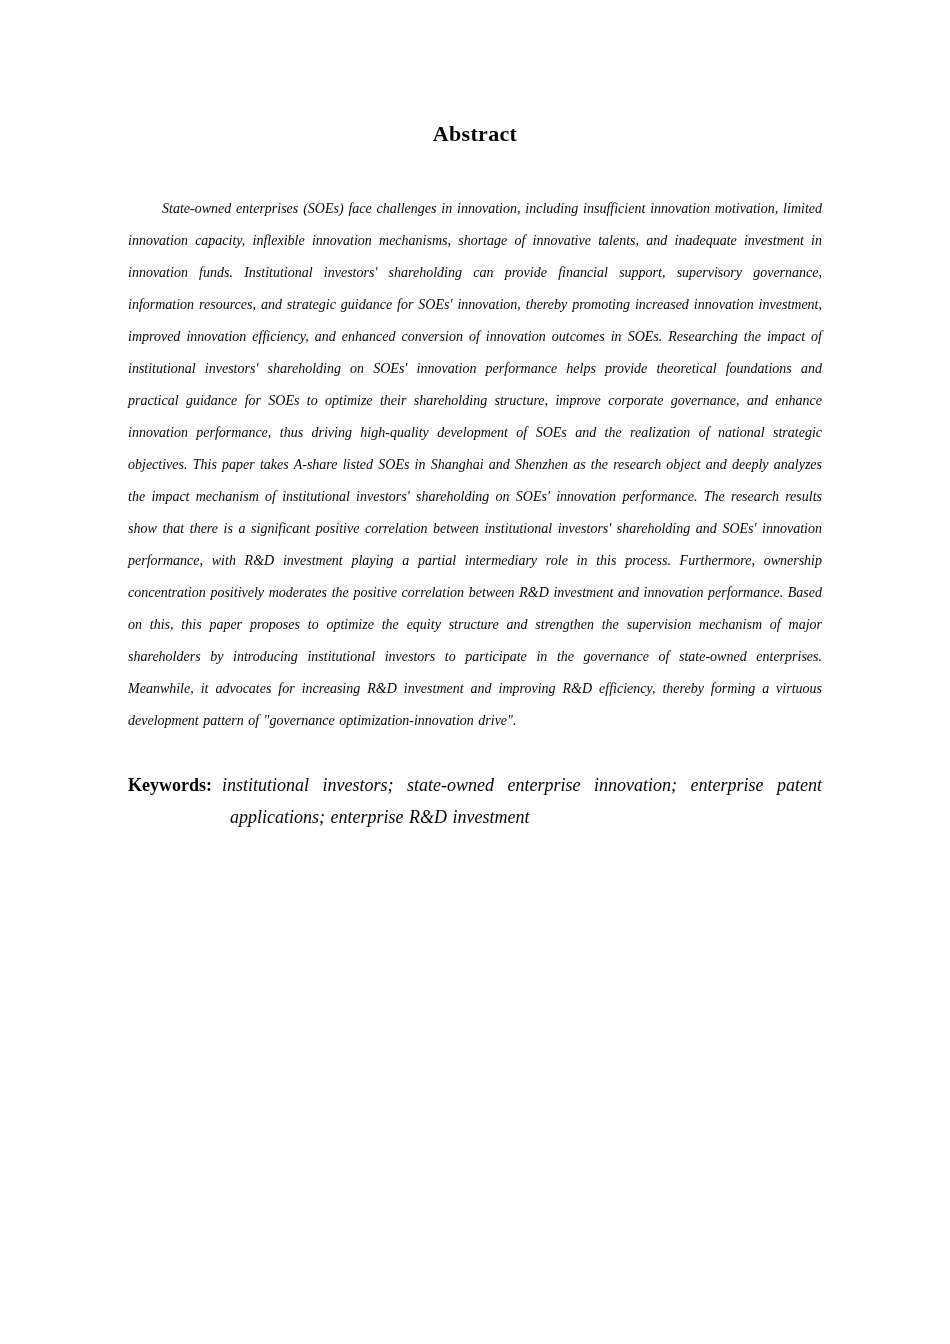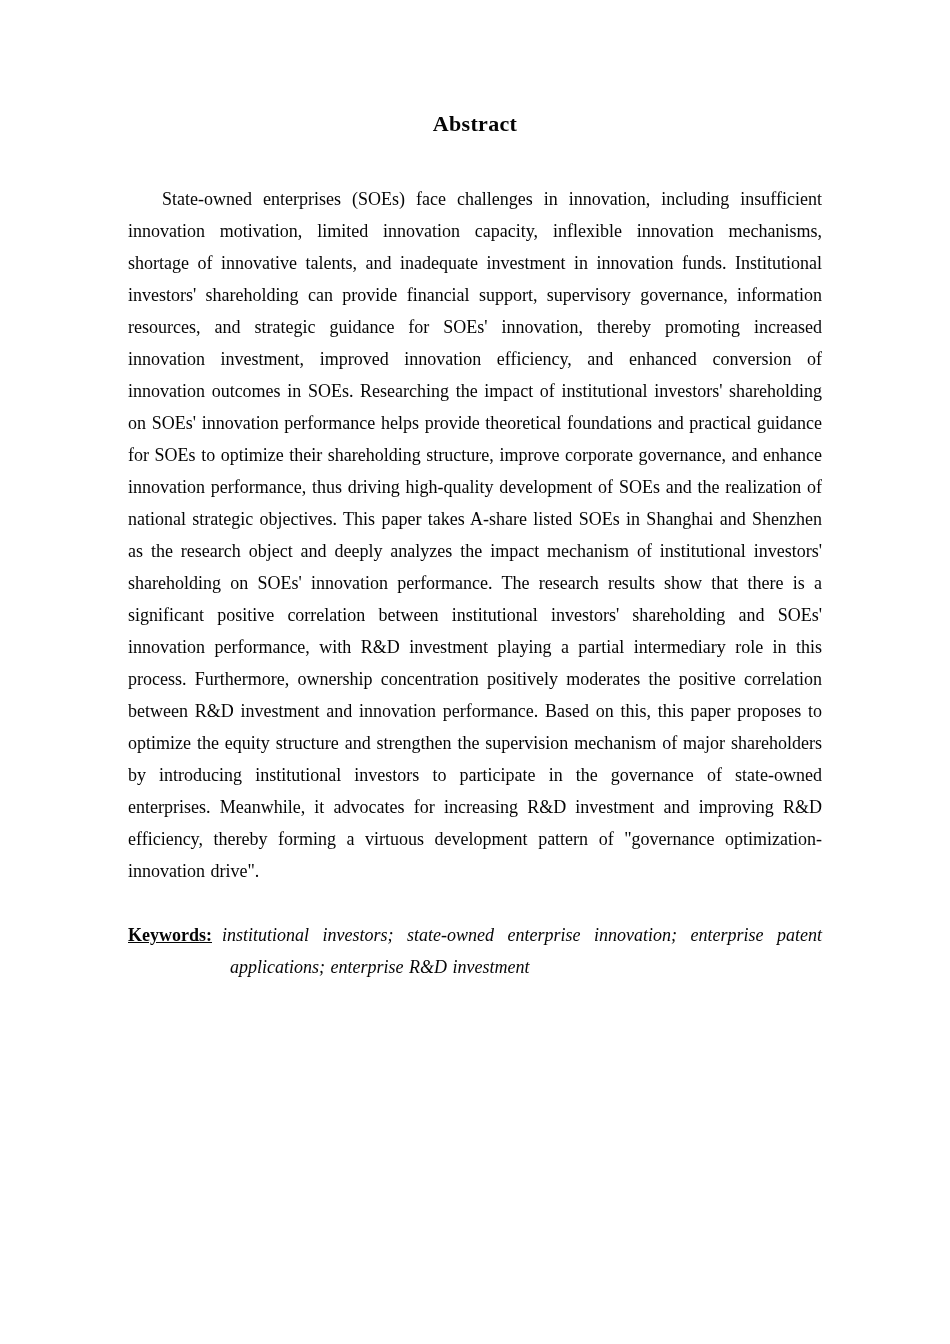--- a/index.html
+++ b/index.html
@@ -11,49 +11,49 @@
   .page {
     position: relative;
     width: 950px;
     height: 1344px;
     margin: 0 auto;
     background: #ffffff;
     overflow: hidden;
   }
   .content {
     width: 694px;
-    margin: 0 auto;
+    margin: 10px auto;
     padding-top: 111px;
   }
   .title {
     text-align: center;
     font-size: 22px;
     font-weight: bold;
     letter-spacing: 0.3px;
     margin-bottom: 46px;
   }
   .abstract-body {
-    font-size: 18px;
+    font-size: 14px;
     line-height: 32px;
     text-align: justify;
     text-indent: 34px;
     word-spacing: 1px;
+    font-style: italic;
   }
   .keywords {
     margin-top: 32px;
     font-size: 18px;
     line-height: 32px;
     text-align: justify;
     padding-left: 102px;
     text-indent: -102px;
     word-spacing: 1px;
   }
   .keywords .kw-label {
     font-weight: bold;
-    text-decoration: underline;
   }
   .keywords .kw-text {
     margin-left: 10px;
     font-style: italic;
   }
 </style>
 </head>
 <body>
 
 <div class="page">

